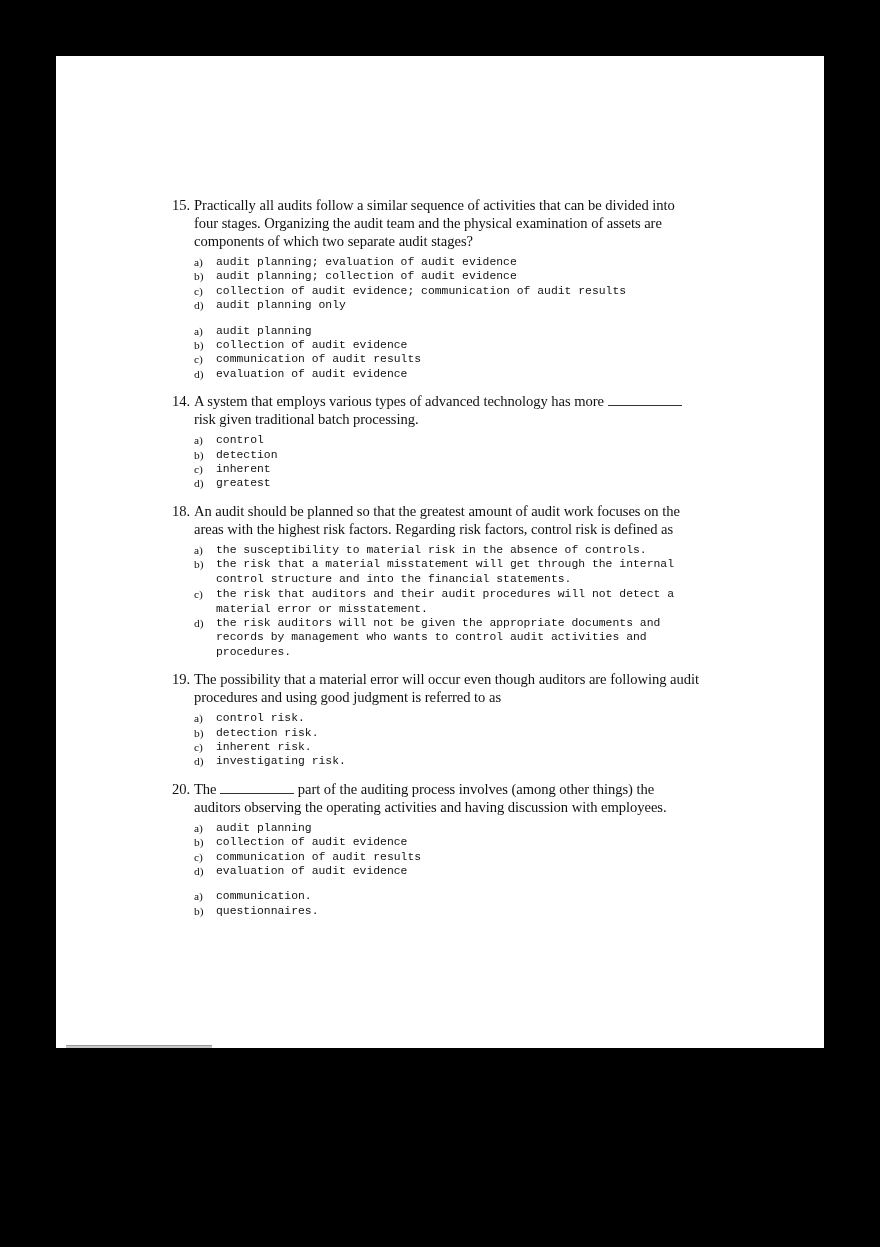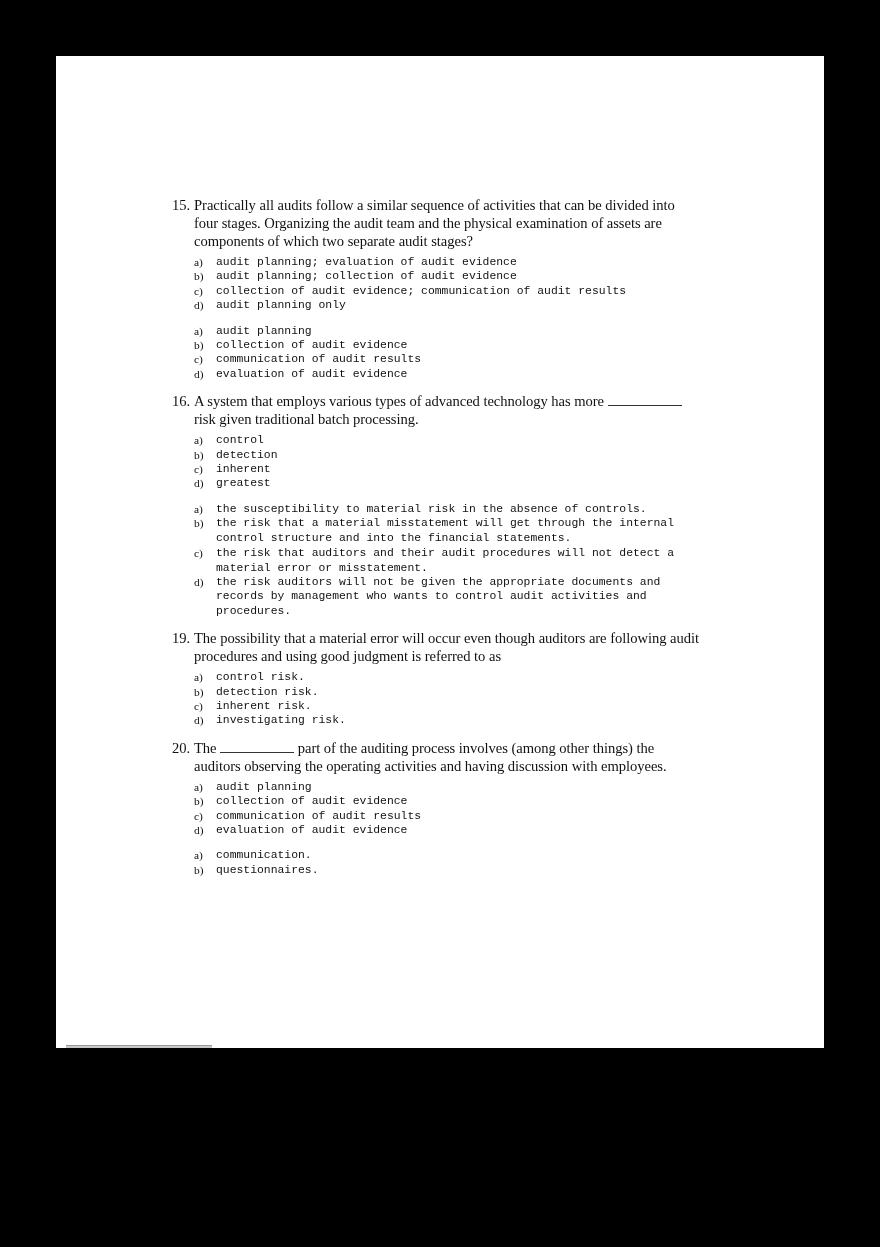--- a/index.html
+++ b/index.html
@@ -135,21 +135,21 @@
           </div>
         <div class="option">
             <span class="opt-letter">d)</span>
             <span class="opt-text">evaluation of audit evidence</span>
           </div>
       </div>
     </div>
 
     <div class="question">
       <div class="q-stem">
-        <span class="q-num">16.</span>
+        <span class="q-num">14.</span>
         <span class="q-text"><span>A system that employs various types of advanced technology has more </span><span class="blank"></span><span> risk given traditional batch processing.</span></span>
       </div>
       <div class="options">
         <div class="option">
             <span class="opt-letter">a)</span>
             <span class="opt-text">control</span>
           </div>
         <div class="option">
             <span class="opt-letter">b)</span>
             <span class="opt-text">detection</span>
@@ -159,20 +159,24 @@
             <span class="opt-text">inherent</span>
           </div>
         <div class="option">
             <span class="opt-letter">d)</span>
             <span class="opt-text">greatest</span>
           </div>
       </div>
     </div>
 
     <div class="question">
+      <div class="q-stem">
+        <span class="q-num">18.</span>
+        <span class="q-text">An audit should be planned so that the greatest amount of audit work focuses on the areas with the highest risk factors.  Regarding risk factors, control risk is defined as</span>
+      </div>
       <div class="options">
         <div class="option">
             <span class="opt-letter">a)</span>
             <span class="opt-text">the susceptibility to material risk in the absence of controls.</span>
           </div>
         <div class="option multi">
             <span class="opt-letter">b)</span>
             <span class="opt-text">the risk that a material misstatement will get through the internal control structure and into the financial statements.</span>
           </div>
         <div class="option">

